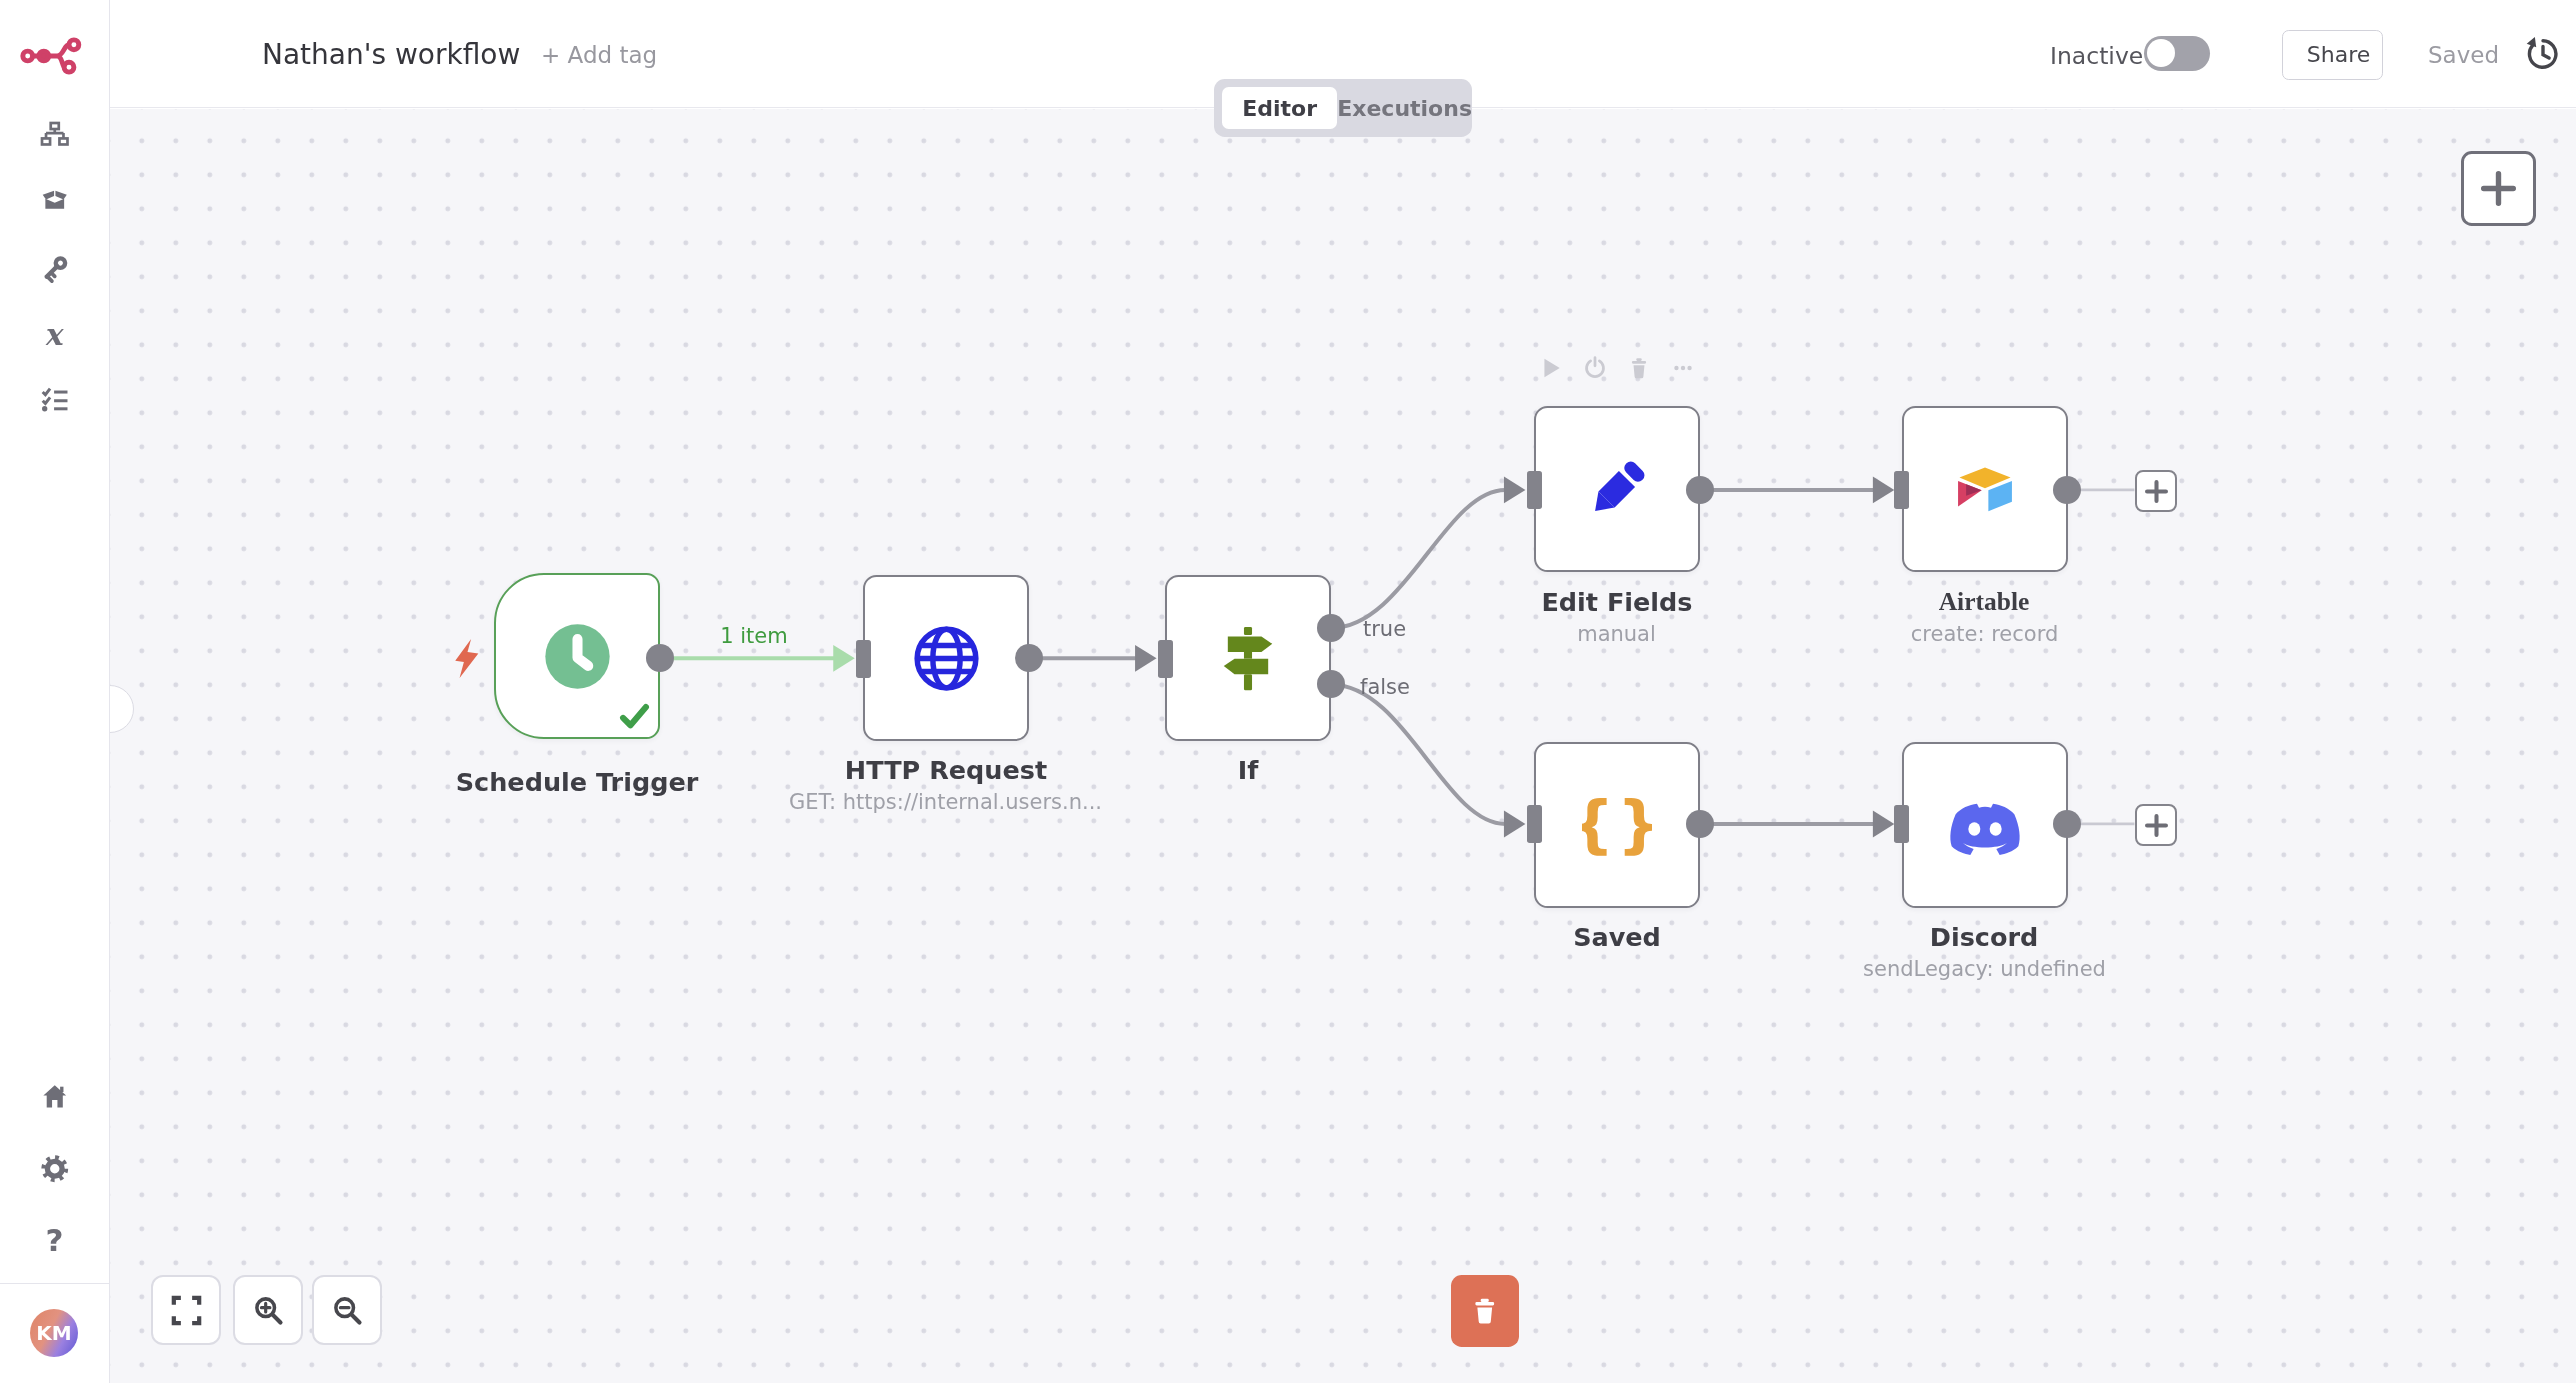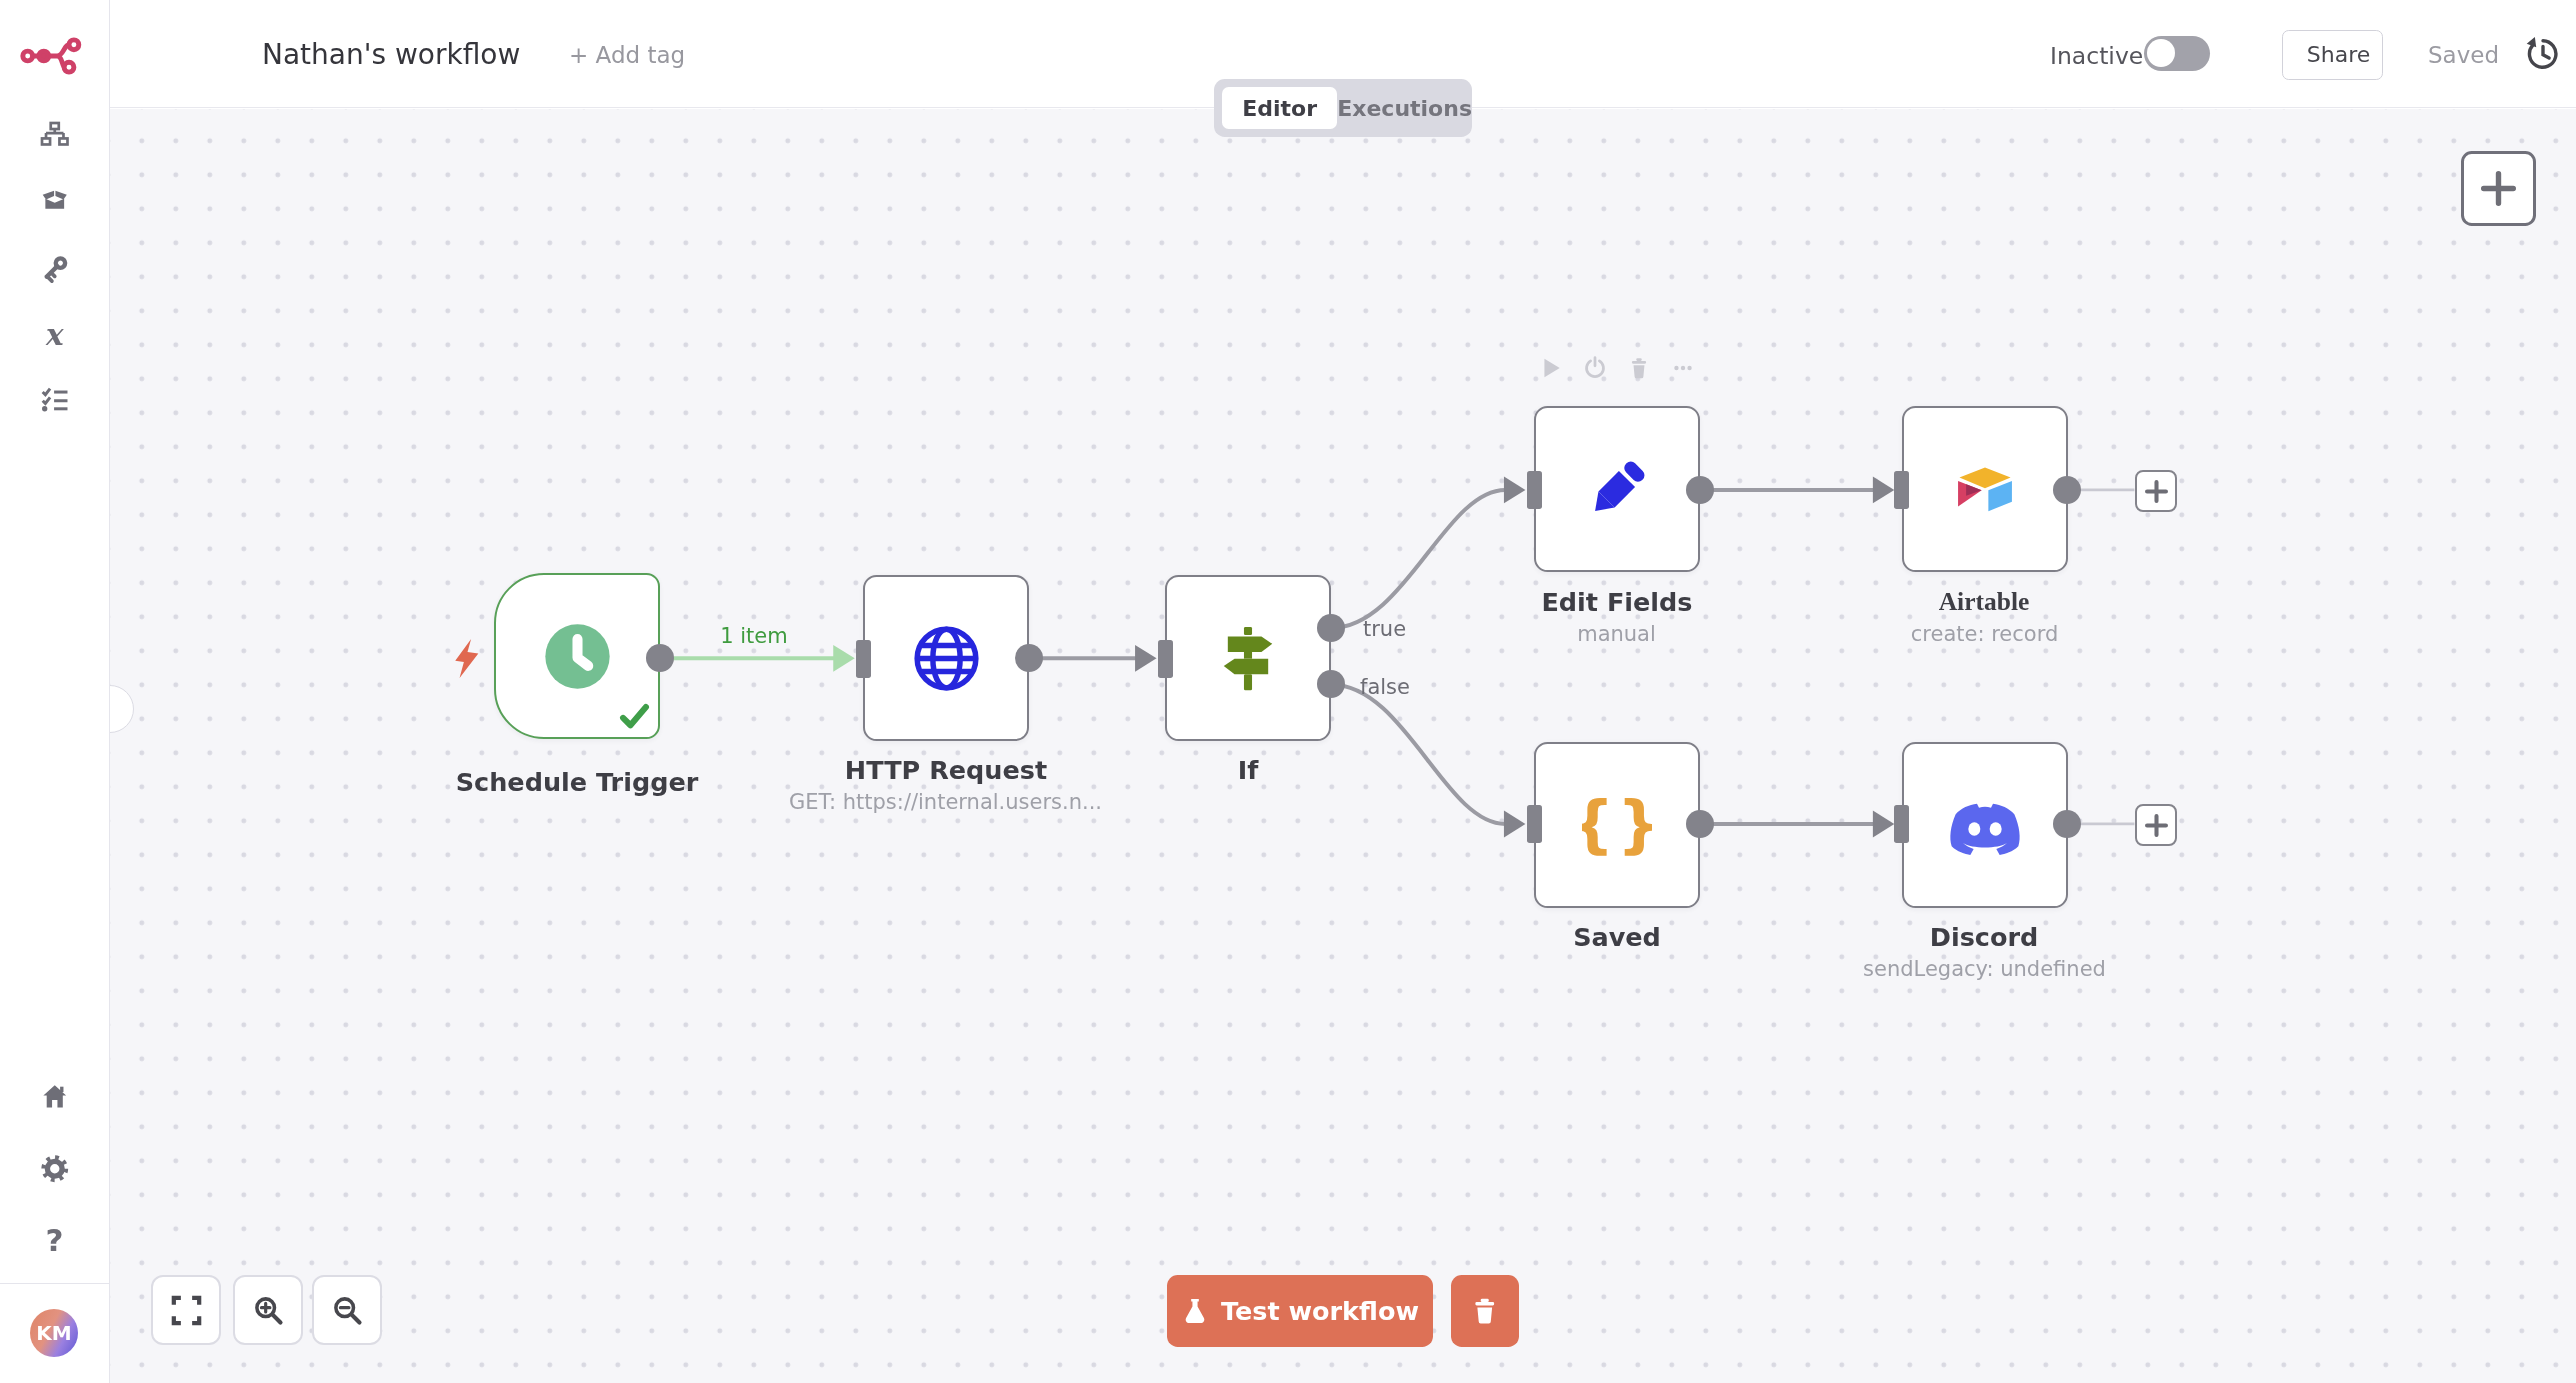--- a/index.html
+++ b/index.html
@@ -12,21 +12,21 @@
   .side-ic{position:absolute;left:0;width:109px;display:flex;justify-content:center;align-items:center;}
   .side-divider{position:absolute;left:0;top:1283px;width:109px;border-top:1.3px solid #e5e5ec;}
   .avatar{position:absolute;left:30px;top:1309px;width:48px;height:48px;border-radius:50%;
           background:linear-gradient(118deg,#e08a71 18%,#e29280 42%,#9b80e0 68%,#7366d8 88%);
           display:flex;align-items:center;justify-content:center;color:#fff;font-weight:bold;font-size:20px;}
 
   
   .header{position:absolute;left:110px;top:0;width:2466px;height:107px;background:#fff;
           border-bottom:1.3px solid #e8e8ee;z-index:20;}
   .wf-title{position:absolute;left:152px;top:38px;font-size:28px;color:#35353b;}
-  .add-tag{position:absolute;left:431px;top:42px;font-size:23px;color:#98989f;cursor:pointer;margin-left:28px;}
+  .add-tag{position:absolute;left:431px;top:42px;font-size:23px;color:#98989f;cursor:pointer;}
   .inactive-lbl{position:absolute;left:1940px;top:42px;font-size:23.5px;color:#55555c;}
   .toggle{position:absolute;left:2034px;top:36px;width:66px;height:35px;border-radius:17.4px;background:#a2a2aa;}
   .toggle .knob{position:absolute;left:3.4px;top:3.4px;width:28px;height:28px;border-radius:50%;background:#fff;}
   .share-btn{position:absolute;left:2172px;top:29.5px;width:87px;height:48px;border:1.3px solid #d2d2da;
              border-radius:6.7px;background:#fff;display:flex;align-items:center;justify-content:center;
              font-size:22px;color:#47474d;padding-left:12px;}
   .saved-lbl{position:absolute;left:2318px;top:42px;font-size:23px;color:#9b9ba2;}
   .hist-btn{position:absolute;left:2414px;top:35px;}
 
   
@@ -371,26 +371,20 @@
       </svg>
     </div>
     <div class="zoom-btn" style="left:202px;">
       <svg width="31" height="31" viewBox="0 0 44 44">
         <circle cx="18" cy="18" r="12.5" stroke="#47474d" stroke-width="5" fill="none"></circle>
         <path d="M27.5 27.5 L39 39" stroke="#47474d" stroke-width="6" stroke-linecap="round"></path>
         <path d="M12 18 H24" stroke="#47474d" stroke-width="4.5" stroke-linecap="round"></path>
       </svg>
     </div>
 
-    <button class="test-btn">
-      <svg width="28" height="28" viewBox="0 0 44 44">
-        <path d="M16 3 h12 v4 h-2 v8 l10 18 c2 4 -1 8 -5 8 h-18 c-4 0 -7 -4 -5 -8 l10 -18 v-8 h-2 z" fill="#fff"></path>
-      </svg>
-      <span>Test workflow</span>
-    </button>
     <button class="del-btn">
       <svg width="29.5" height="29.5" viewBox="0 0 44 44">
         <rect x="8" y="9" width="28" height="5" rx="2" fill="#fff"></rect>
           <rect x="16" y="4" width="12" height="5" rx="2" fill="#fff"></rect>
         <path d="M11 17 H33 L31 38 Q31 41 28 41 H16 Q13 41 13 38 Z" fill="#fff"></path>
       </svg>
     </button>
 
   </div>
 </div>

